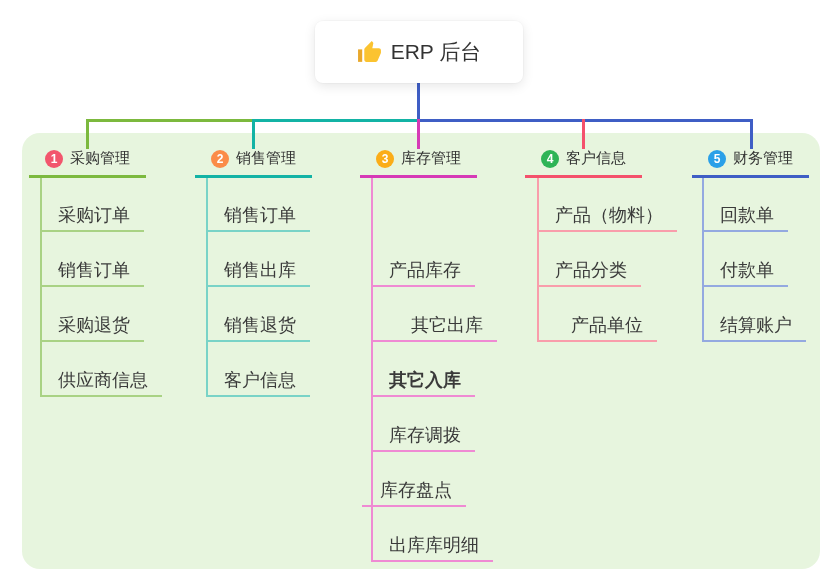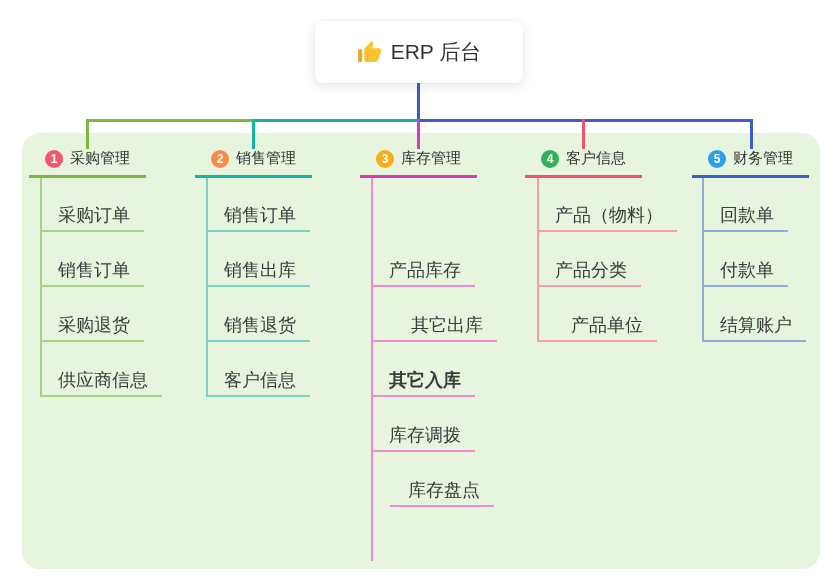--- a/index.html
+++ b/index.html
@@ -88,21 +88,22 @@
 
   <div class="branch-header" style="left: 360px; --main: #d63ab6; --light: #ef8ad3; --badge: #fbad18;">
     <span class="badge">3</span>
     <span>库存管理</span>
   </div>
   <div class="spine" style="left: 371px; height: 383px; --main: #d63ab6; --light: #ef8ad3; --badge: #fbad18;"></div>
   <div class="child" style="left: 371px; top: 261px; --main: #d63ab6; --light: #ef8ad3; --badge: #fbad18;">产品库存</div>
   <div class="child" style="left: 371px; top: 316px; padding-left: 40px; --main: #d63ab6; --light: #ef8ad3; --badge: #fbad18;">其它出库</div>
   <div class="child" style="left: 371px; top: 371px; font-weight: bold; --main: #d63ab6; --light: #ef8ad3; --badge: #fbad18;">其它入库</div>
   <div class="child" style="left: 371px; top: 426px; --main: #d63ab6; --light: #ef8ad3; --badge: #fbad18;">库存调拨</div>
-  <div class="child" style="left: 390px; top: 481px; --main: #d63ab6; --light: #ef8ad3; --badge: #fbad18;">库存盘点</div>
+  <div class="child" style="left: 362px; top: 481px; --main: #d63ab6; --light: #ef8ad3; --badge: #fbad18;">库存盘点</div>
+  <div class="child" style="left: 371px; top: 536px; --main: #d63ab6; --light: #ef8ad3; --badge: #fbad18;">出库库明细</div>
 
   <div class="branch-header" style="left: 525px; --main: #f4516c; --light: #f99dab; --badge: #2eb456;">
     <span class="badge">4</span>
     <span>客户信息</span>
   </div>
   <div class="spine" style="left: 537px; height: 163px; --main: #f4516c; --light: #f99dab; --badge: #2eb456;"></div>
   <div class="child" style="left: 537px; top: 206px; --main: #f4516c; --light: #f99dab; --badge: #2eb456;">产品（物料）</div>
   <div class="child" style="left: 537px; top: 261px; text-align: right; --main: #f4516c; --light: #f99dab; --badge: #2eb456;">产品分类</div>
   <div class="child" style="left: 537px; top: 316px; padding-left: 34px; --main: #f4516c; --light: #f99dab; --badge: #2eb456;">产品单位</div>
 

